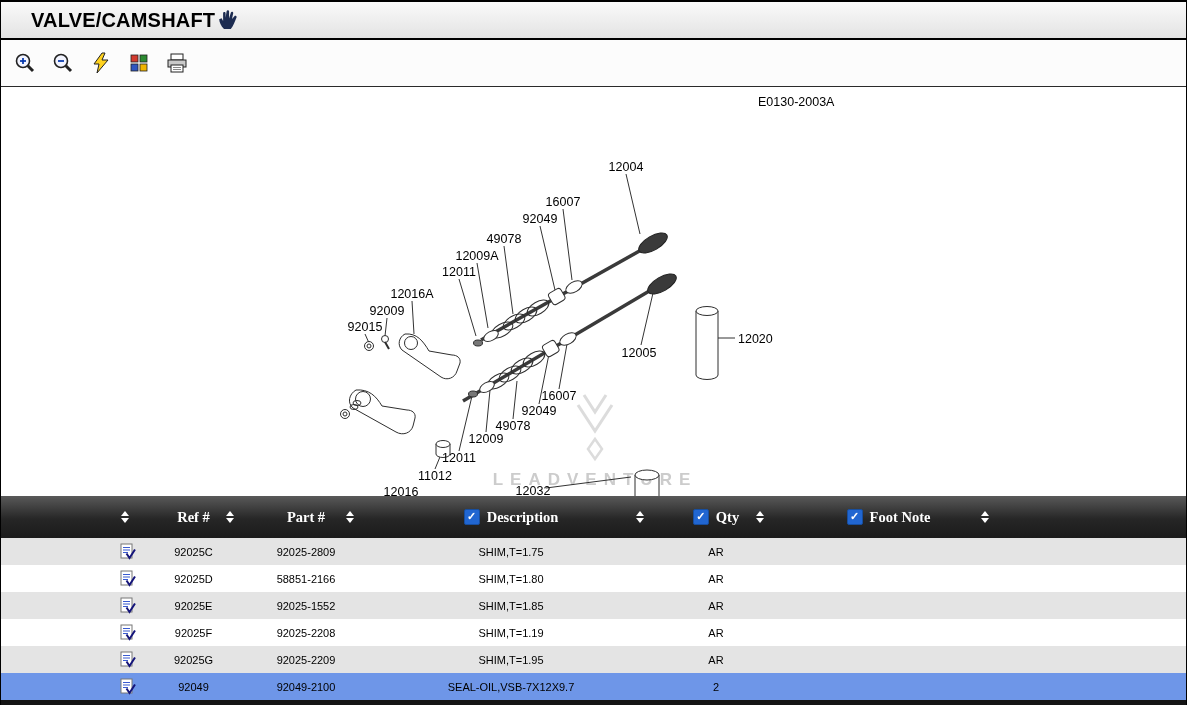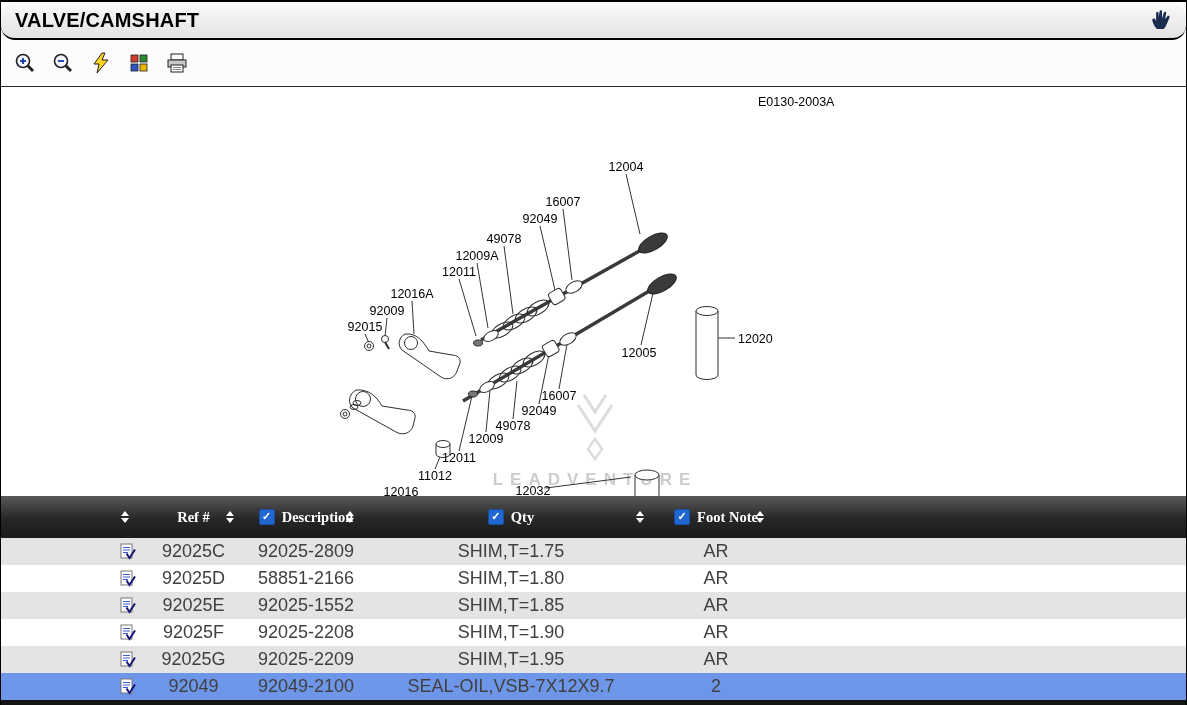--- a/index.html
+++ b/index.html
@@ -1,20 +1,20 @@
 <!DOCTYPE html>
 <html><head>
 <meta charset="utf-8">
 <style>
   html,body{margin:0;padding:0;}
   body{width:1187px;height:705px;font-family:"Liberation Sans",sans-serif;background:#fff;overflow:hidden;}
   .page{width:1187px;height:705px;box-sizing:border-box;border-left:1px solid #000;border-right:1px solid #000;border-top:2px solid #000;display:flex;flex-direction:column;}
 
   
-  .title-bar{height:36px;flex:0 0 36px;background:linear-gradient(#fafafa,#e3e3e3);border-bottom:2px solid #000;display:flex;align-items:center;justify-content:space-between;padding:0 14px;border-radius:14px;}
+  .title-bar{height:36px;flex:0 0 36px;background:linear-gradient(#fafafa,#e3e3e3);border-bottom:2px solid #000;display:flex;align-items:center;padding:0 30px;}
   .page-title{font-size:20px;font-weight:bold;color:#000;letter-spacing:.2px;}
   .hand-btn{width:24px;height:24px;display:flex;align-items:center;justify-content:center;cursor:pointer;}
 
   
   .toolbar{height:46px;flex:0 0 46px;background:#fcfcfc;border-bottom:1px solid #2a2a2a;display:flex;align-items:center;gap:14px;padding:0 12px;}
   .tool-btn{width:24px;height:24px;display:flex;align-items:center;justify-content:center;cursor:pointer;}
 
   
   .diagram{position:relative;height:409px;flex:0 0 409px;background:#fff;overflow:hidden;}
   .diagram svg{position:absolute;left:0;top:0;}
@@ -24,21 +24,21 @@
   .grid-cols{display:grid;grid-template-columns:140px 105px 120px 290px 120px 225px auto;}
   .table-header{height:42px;flex:0 0 42px;background:linear-gradient(#595959,#262626 55%,#1b1b1b);color:#fff;font-family:Liberation Serif, serif;}
   .th{position:relative;display:flex;align-items:center;justify-content:center;gap:7px;height:100%;font-size:14.5px;font-weight:bold;cursor:pointer;}
   .sort{position:absolute;right:12px;top:50%;transform:translateY(-50%);display:flex;flex-direction:column;gap:2px;cursor:pointer;}
   .tri-up{width:0;height:0;border-left:4px solid transparent;border-right:4px solid transparent;border-bottom:5px solid #fff;display:block;}
   .tri-down{width:0;height:0;border-left:4px solid transparent;border-right:4px solid transparent;border-top:5px solid #fff;display:block;}
   .cb{width:14px;height:14px;flex:0 0 14px;background:#2166d1;border:1px solid #174e9f;border-radius:2px;color:#fff;font-size:11px;line-height:13px;text-align:center;cursor:pointer;}
   .cb::after{content:"\2713";}
 
   .rows{display:flex;flex-direction:column;}
-  .row{height:27px;flex:0 0 27px;font-size:18px;color:#404040;cursor:pointer;text-align:center;}
+  .row{height:27px;flex:0 0 27px;font-size:11px;color:#000000;cursor:pointer;text-align:center;}
   .row:nth-child(odd){background:#e4e4e4;}
   .row:nth-child(even){background:#ffffff;}
   .row.selected{background:#6e96e8;}
   .cell{display:flex;align-items:center;justify-content:center;overflow:hidden;white-space:nowrap;}
   .c-icon{justify-content:flex-end;padding-right:5px;box-sizing:border-box;}
   .row-icon{width:17px;height:17px;display:flex;align-items:center;justify-content:center;cursor:pointer;}
 
   .bottom-strip{flex:1 1 auto;background:#141414;}
 </style>
 </head>
@@ -237,20 +237,27 @@
         </span>
     </div>
     <div class="th">
       <span>Ref #</span>
       <span class="sort">
           <i class="tri-up"></i>
           <i class="tri-down"></i>
         </span>
     </div>
     <div class="th">
+      <span>Part #</span>
+      <span class="sort">
+          <i class="tri-up"></i>
+          <i class="tri-down"></i>
+        </span>
+    </div>
+    <div class="th">
       <span class="cb"></span>
       <span>Description</span>
       <span class="sort">
           <i class="tri-up"></i>
           <i class="tri-down"></i>
         </span>
     </div>
     <div class="th">
       <span class="cb"></span>
       <span>Qty</span>
@@ -330,21 +337,21 @@
           <span class="row-icon">
             <svg width="16" height="17" viewBox="0 0 16 17">
               <rect x="1" y="1" width="11" height="14" fill="#fff" stroke="#777"></rect>
               <path d="M3 4.5h7M3 7h7M3 9.5h5" stroke="#3a5bd0" stroke-width="1.2" fill="none"></path>
               <path d="M6.5 10.5 l3 4.5 5.5-8.5" stroke="#14147a" stroke-width="2" fill="none"></path>
             </svg>
           </span>
         </div>
       <div class="cell">92025F</div>
       <div class="cell">92025-2208</div>
-      <div class="cell">SHIM,T=1.90</div>
+      <div class="cell">SHIM,T=1.19</div>
       <div class="cell">AR</div>
       <div class="cell"></div>
       <div class="cell"></div>
     </div>
 
     <div class="row grid-cols">
       <div class="cell c-icon">
           <span class="row-icon">
             <svg width="16" height="17" viewBox="0 0 16 17">
               <rect x="1" y="1" width="11" height="14" fill="#fff" stroke="#777"></rect>

